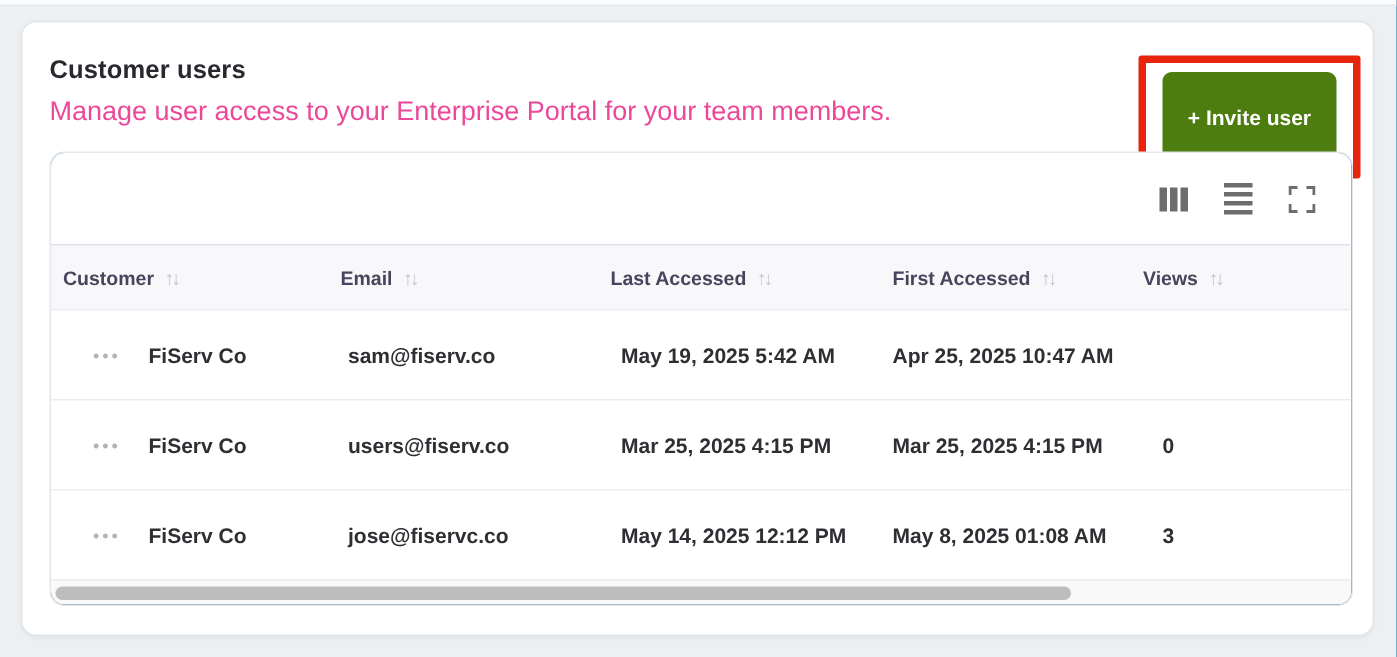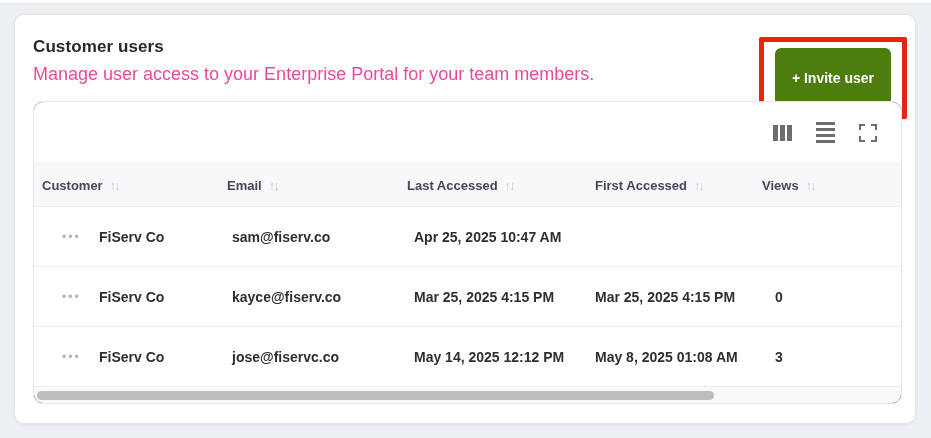--- a/index.html
+++ b/index.html
@@ -141,27 +141,28 @@
       <div class="th">
         <span class="th-label">Views</span>
         <span class="sort-glyph">↑↓</span>
       </div>
     </div>
 
     <div class="trow">
       <div class="row-menu">•••</div>
       <div class="td">FiServ Co</div>
       <div class="td">sam@fiserv.co</div>
+      <div class="td">May 19, 2025 5:42 AM</div>
       <div class="td">Apr 25, 2025 10:47 AM</div>
     </div>
 
     <div class="trow">
       <div class="row-menu">•••</div>
       <div class="td">FiServ Co</div>
-      <div class="td">kayce@fiserv.co</div>
+      <div class="td">users@fiserv.co</div>
       <div class="td">Mar 25, 2025 4:15 PM</div>
       <div class="td">Mar 25, 2025 4:15 PM</div>
       <div class="td">0</div>
     </div>
 
     <div class="trow">
       <div class="row-menu">•••</div>
       <div class="td">FiServ Co</div>
       <div class="td">jose@fiservc.co</div>
       <div class="td">May 14, 2025 12:12 PM</div>

